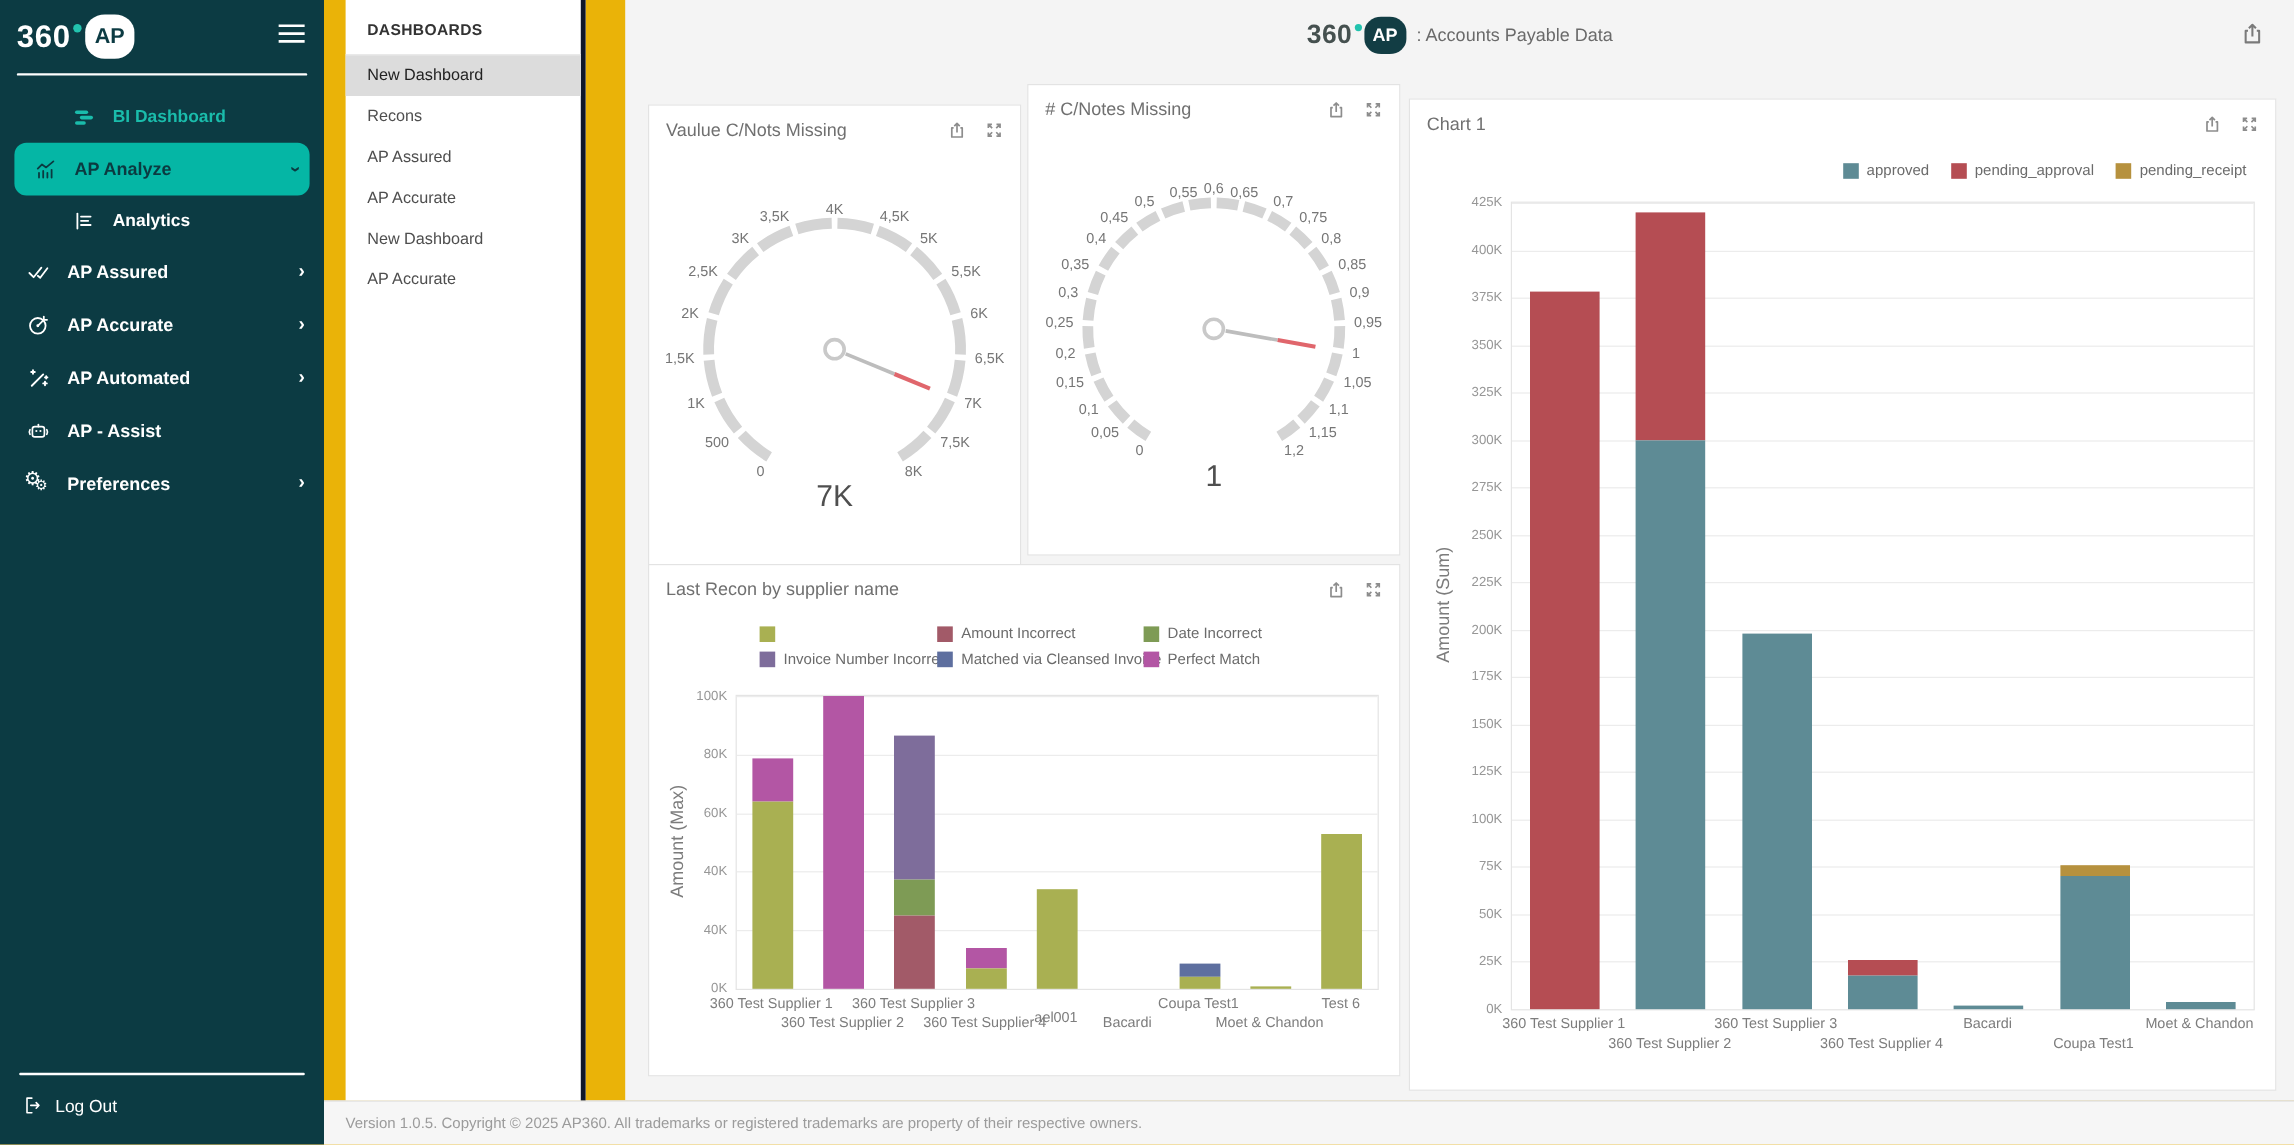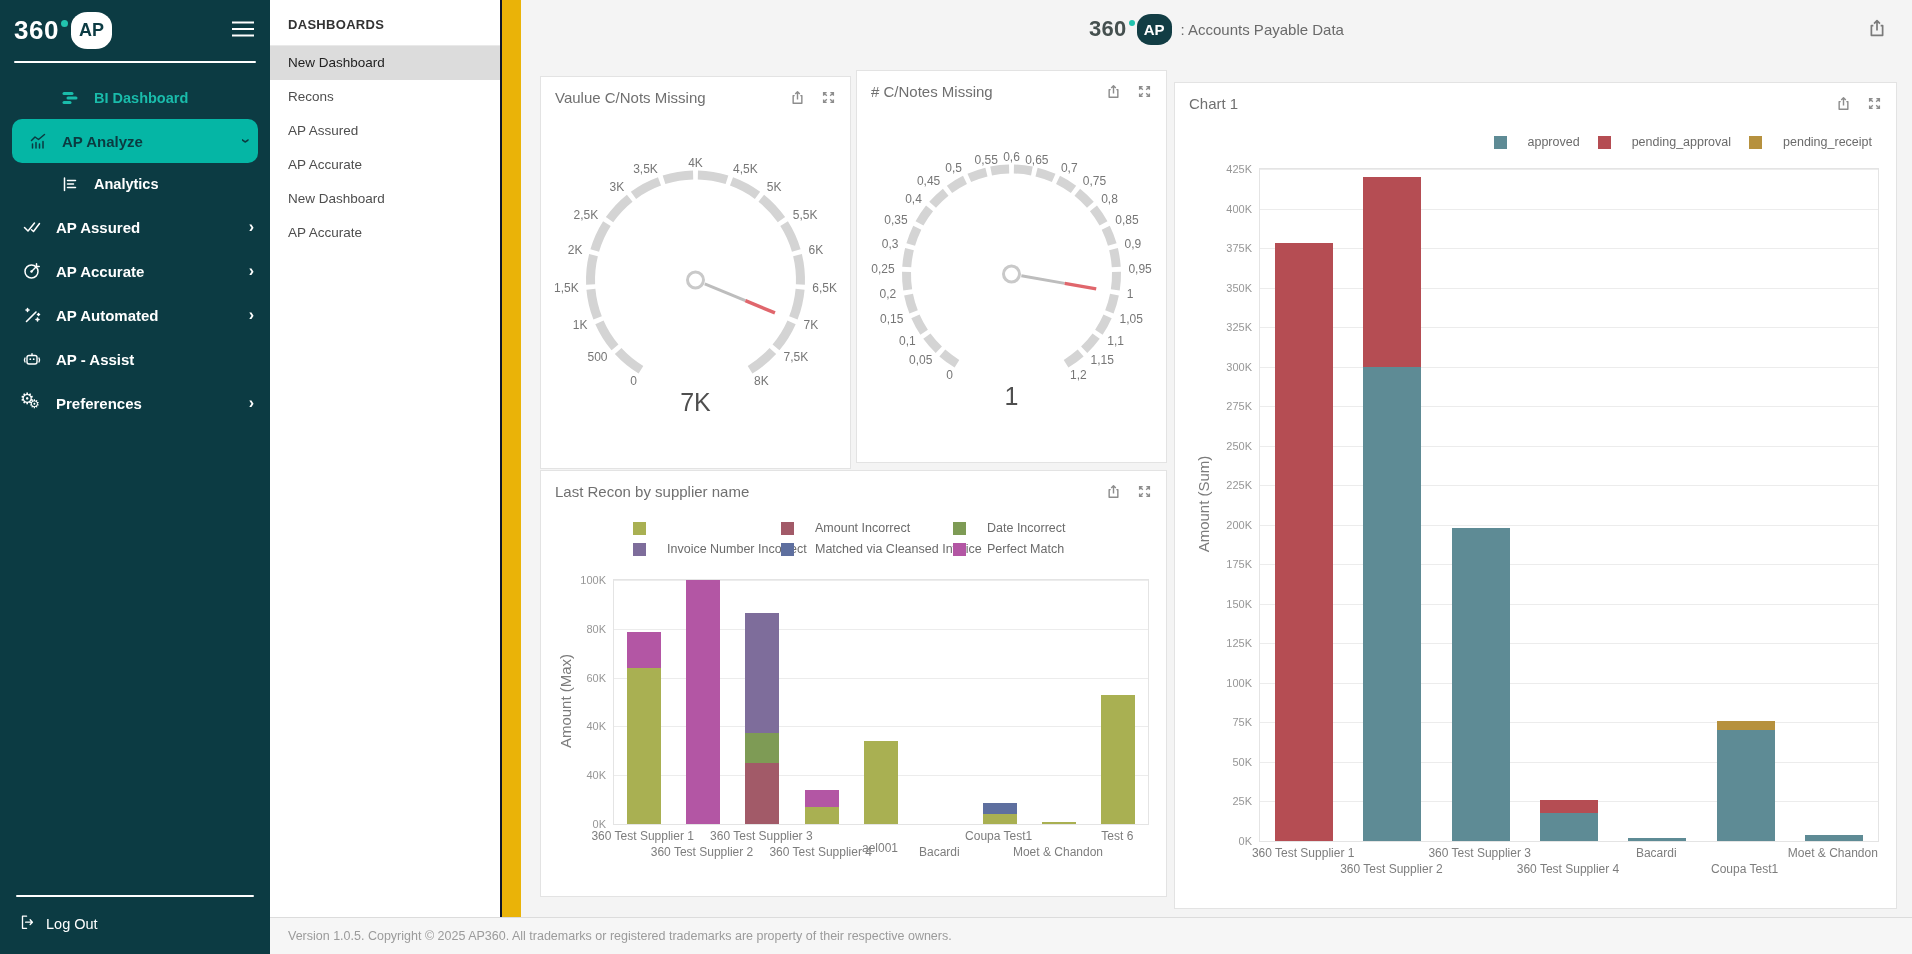--- a/index.html
+++ b/index.html
@@ -24,51 +24,51 @@
   .nav-item.sub .nav-label{font-size:14.5px;}
   .nav-item.sub-active{color:#1abcab;}
   .gear-wrap{position:relative;width:24px;height:22px;color:#fff;}
   .gear-a{position:absolute;left:0;top:-3px;font-size:16px;}
   .gear-b{position:absolute;left:9px;top:5px;font-size:12px;}
   .side-bottom{position:absolute;left:0;right:0;bottom:0;padding:0 14px 10px;}
   .side-bottom .side-divider{margin:0 2px 14px;}
   .logout{display:flex;align-items:center;gap:10px;font-size:14.5px;padding:2px 4px 10px;cursor:pointer;}
 
   
-  .subpanel{position:absolute;left:270px;top:0;width:232px;height:917px;background:#fff;border-right:2px solid #0f172a;box-sizing:border-box;z-index:4;}
+  .subpanel{position:absolute;left:288px;top:0;width:200px;height:917px;background:#fff;border-right:4px solid #0f172a;box-sizing:border-box;z-index:4;}
   .subpanel-title{font-size:13px;font-weight:700;color:#333;padding:17px 18px 13px;border-bottom:1px solid #e9e9e9;letter-spacing:.3px;}
   .dash-item{font-size:13.5px;color:#4e4e4e;padding:0 18px;height:34px;line-height:34px;cursor:pointer;white-space:nowrap;}
   .dash-item.selected{background:#dcdcdc;color:#222;}
   .edit-designer{position:absolute;left:0;top:802px;width:100%;height:109px;background:#0eb6a6;border:none;color:#fff;font-size:16.5px;display:flex;flex-direction:column;align-items:center;justify-content:center;gap:6px;cursor:pointer;font-family:inherit;}
 
   
   .main{position:absolute;left:521px;top:0;width:1391px;height:917px;background:#f4f4f4;}
   .main-header{height:58px;display:flex;align-items:center;justify-content:center;position:relative;}
   .mh-360{font-size:22px;font-weight:700;color:#45504f;letter-spacing:.3px;}
   .mh-dot{width:6px;height:6px;border-radius:50%;background:#22c3ae;margin:-12px 1px 0 2px;}
   .mh-blob{background:#123d44;color:#fff;font-weight:800;font-size:15px;padding:7px 7px;border-radius:40%;margin-left:1px;}
   .mh-title{font-size:15px;color:#6a6a6a;margin-left:9px;}
   .mh-share{position:absolute;right:24px;top:17px;cursor:pointer;}
 
   .panel{position:absolute;background:#fff;border:1px solid #e3e3e3;box-sizing:border-box;}
   .panel-head{display:flex;align-items:center;justify-content:space-between;padding:12px 14px 2px;}
   .panel-title{font-size:15px;color:#707070;white-space:nowrap;}
   .p-icons{display:flex;gap:15px;align-items:center;}
   .pi{cursor:pointer;display:flex;}
 
-  #panel-g1{left:19px;top:76px;width:311px;height:393px;}
+  #panel-g1{left:19px;top:87px;width:311px;height:393px;}
   #panel-g2{left:335px;top:70px;width:311px;height:393px;}
   #panel-recon{left:19px;top:470px;width:627px;height:427px;}
   #panel-c1{left:653px;top:82px;width:723px;height:827px;text-align:center;}
 
   .gauge-svg{display:block;margin-top:2px;}
 
   
   .legend-grid{position:absolute;top:50px;left:92px;display:grid;grid-template-columns:148px 172px auto;row-gap:7px;}
-  .lg{display:flex;align-items:center;gap:21px;font-size:12.5px;color:#6b6b6b;white-space:nowrap;}
+  .lg{display:flex;align-items:center;gap:7px;font-size:12.5px;color:#6b6b6b;white-space:nowrap;}
   .sw{width:13px;height:13px;display:inline-block;flex:none;}
   #chart1-legend{position:absolute;top:52px;right:24px;display:flex;gap:18px;}
   .chart-wrap{position:absolute;left:0;right:0;}
   #recon-chart{top:88px;bottom:0;}
   #c1-chart{top:0;bottom:0;}
   .plot{position:absolute;background:#fff;border:1px solid #e4e4e4;box-sizing:content-box;}
   #recon-chart .plot{left:72px;top:20px;width:534px;height:244px;}
   #c1-chart .plot{left:84px;top:85px;width:618px;height:672px;}
   #recon-chart .xlabels{left:72px;top:270px;width:534px;height:42px;}
   #c1-chart .xlabels{left:84px;top:763px;width:618px;height:42px;}

